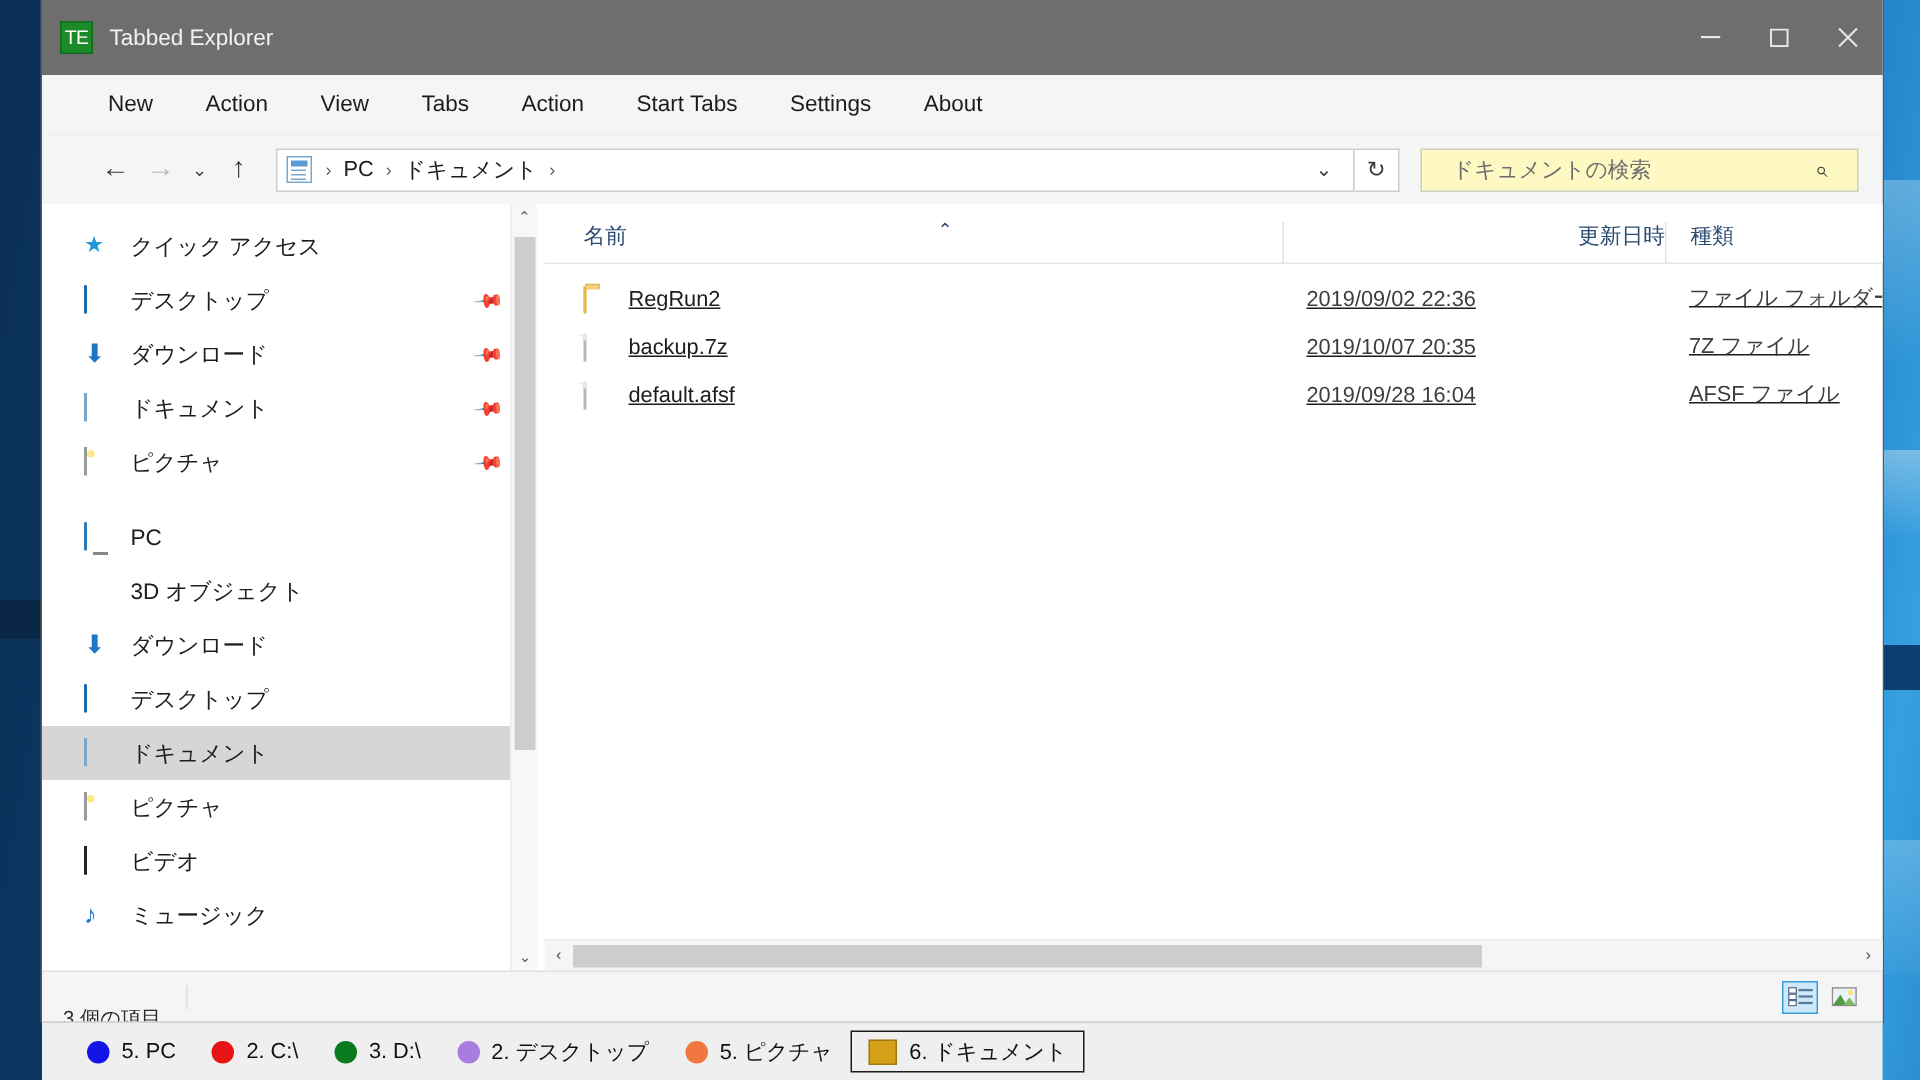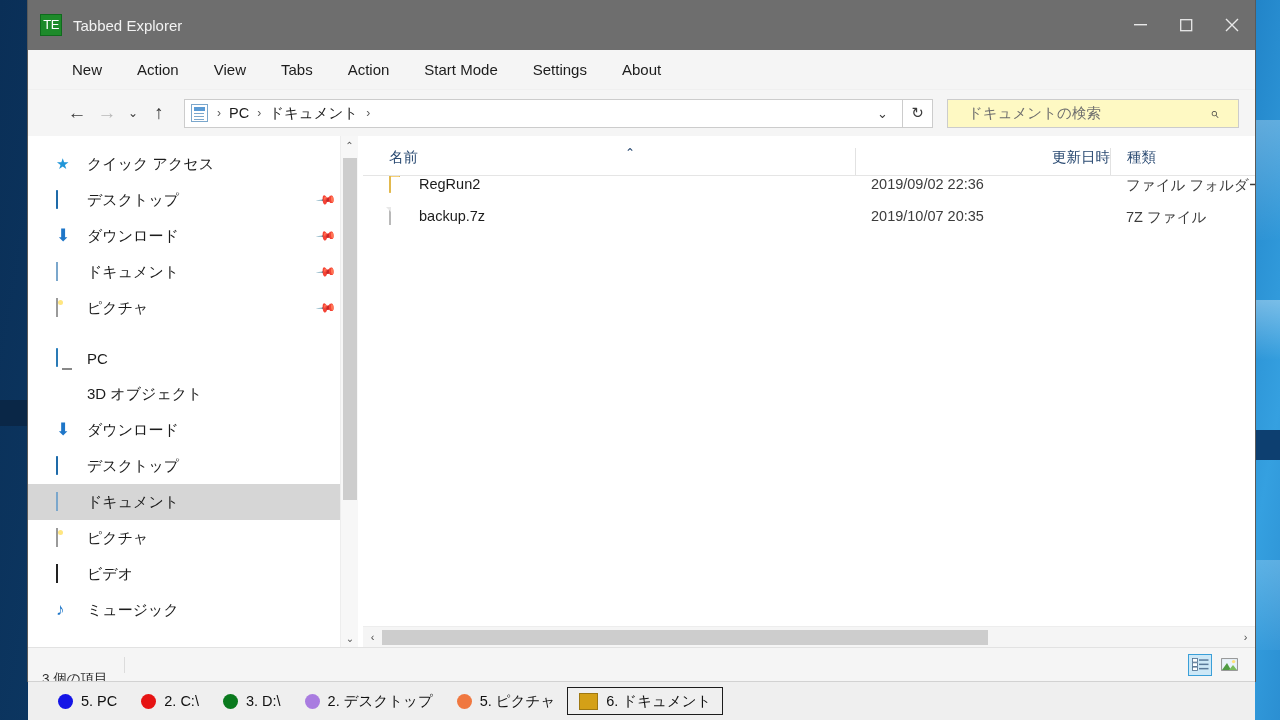--- a/index.html
+++ b/index.html
@@ -206,21 +206,21 @@
   .col-type { flex: 1; padding-left: 16px; border-left: 1px solid #e2e2e2; }
   .sort-caret {
     position: absolute; left: 262px; top: 10px; font-size: 12px; color: #2a4a72;
   }
   .col-head::after {
     content: ""; position: absolute; left: 0; bottom: 0; width: 100%; height: 1px;
     background: #e5e5e5;
   }
 
   .rows { flex: 1; overflow: hidden; }
-  .frow { height: 32px; display: flex; align-items: flex-start; font-size: 14.5px; color: #1c1c1c; }
+  .frow { height: 32px; display: flex; align-items: flex-end; font-size: 14.5px; color: #1c1c1c; text-decoration: underline; }
   .fname { width: 492px; padding-left: 26px; display: flex; align-items: center; }
   .fdate { width: 255px; padding-left: 16px; color: #3c3c3c; }
   .ftype { flex: 1; padding-left: 16px; color: #3c3c3c; white-space: nowrap; overflow: hidden; }
   .f-ico { width: 17px; height: 16px; margin-right: 13px; flex: none; position: relative; }
   .ic-folder {
     width: 18px; height: 14px; background: #f6d17a; border: 1px solid #e2b94e;
     border-radius: 1px 2px 2px 2px; position: relative;
   }
   .ic-folder::before {
     content: ""; position: absolute; left: 0; top: -3px; width: 8px; height: 3px;
@@ -318,21 +318,21 @@
         </div>
       </div>
     </div>
 
     <div class="menubar">
       <div class="menu-item">New</div>
       <div class="menu-item">Action</div>
       <div class="menu-item">View</div>
       <div class="menu-item">Tabs</div>
       <div class="menu-item">Action</div>
-      <div class="menu-item">Start Mode</div>
+      <div class="menu-item">Start Tabs</div>
       <div class="menu-item">Settings</div>
       <div class="menu-item">About</div>
     </div>
 
     <div class="addressbar">
       <div class="nav-btn">←</div>
       <div class="nav-btn disabled">→</div>
       <div class="nav-btn small">⌄</div>
       <div class="nav-btn">↑</div>
 
@@ -452,20 +452,28 @@
             <div class="fdate">2019/09/02 22:36</div>
             <div class="ftype">ファイル フォルダー</div>
           </div>
           <div class="frow">
             <div class="fname">
               <span class="f-ico"><span class="ic-file"></span></span>
               <span>backup.7z</span>
             </div>
             <div class="fdate">2019/10/07 20:35</div>
             <div class="ftype">7Z ファイル</div>
+          </div>
+          <div class="frow">
+            <div class="fname">
+              <span class="f-ico"><span class="ic-file"></span></span>
+              <span>default.afsf</span>
+            </div>
+            <div class="fdate">2019/09/28 16:04</div>
+            <div class="ftype">AFSF ファイル</div>
           </div>
         </div>
 
         <div class="hscroll">
           <div class="h-arrow">‹</div>
           <div class="h-track">
             <div class="h-thumb"></div>
           </div>
           <div class="h-arrow">›</div>
         </div>

